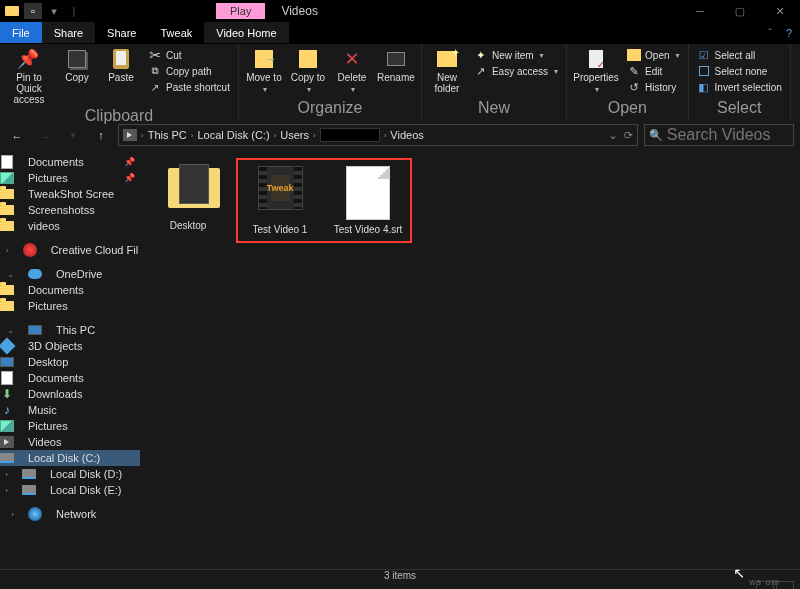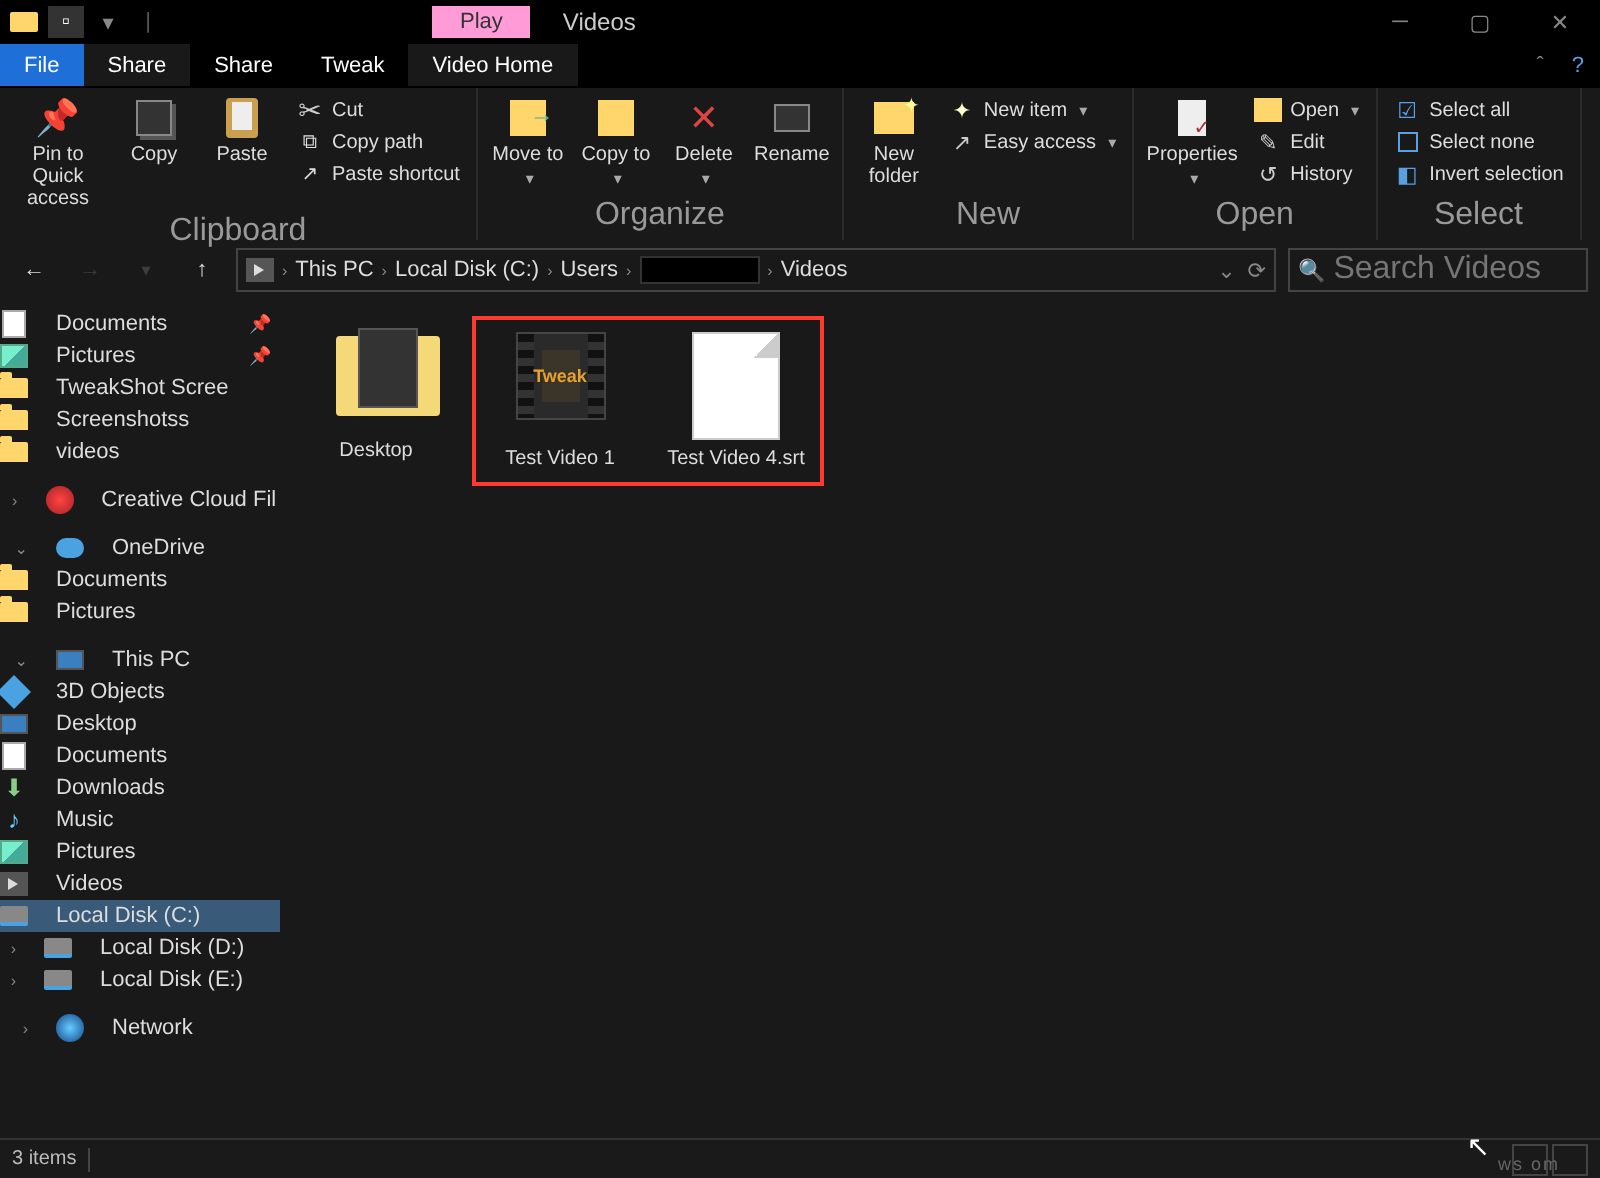--- a/index.html
+++ b/index.html
@@ -61,21 +61,21 @@
 .tree-item .pin { margin-left: auto; color: #888; font-size: 9px; }
 .tree-spacer { height: 8px; }
 .tree-item.top { padding-left: 6px; font-size: 11px; }
 
 .content { flex: 1; background: #191919; padding: 8px; display: flex; align-items: flex-start; gap: 8px; }
 .fileitem { width: 80px; display: flex; flex-direction: column; align-items: center; gap: 4px; padding: 4px; text-align: center; font-size: 10px; color: #ddd; }
 .thumblg { width: 45px; height: 54px; display: flex; align-items: flex-start; justify-content: center; }
 .highlight-box { border: 2px solid #ff3b30; display: flex; gap: 8px; padding: 2px; }
 
 
-.statusbar { height: 20px; background: #1a1a1a; display: flex; align-items: center; padding: 0 6px; font-size: 10px; color: #bbb; border-top: 1px solid #333; }
+.statusbar { height: 20px; background: #1a1a1a; display: flex; align-items: center; padding: 0 6px; font-size: 10px; color: #bbb; border-top: 1px solid #333; flex-direction: column; }
 .statusbar .watermark { position: absolute; right: 20px; bottom: 2px; color: #666; font-size: 9px; letter-spacing: 1px; }
 .statusbar .viewbtns { margin-left: auto; display: flex; gap: 2px; }
 .viewbtns div { width: 18px; height: 16px; border: 1px solid #444; }
 
 
 .cursor { position: absolute; right: 55px; bottom: 8px; font-size: 14px; color: #fff; pointer-events: none; }
 
 
 .ic-folder { width: 14px; height: 10px; background: #ffd66b; border-radius: 1px 1px 0 0; position: relative; }
 .ic-folder::before { content: ""; position: absolute; top: -3px; left: 0; width: 6px; height: 3px; background: #ffd66b; border-radius: 1px 1px 0 0; }

